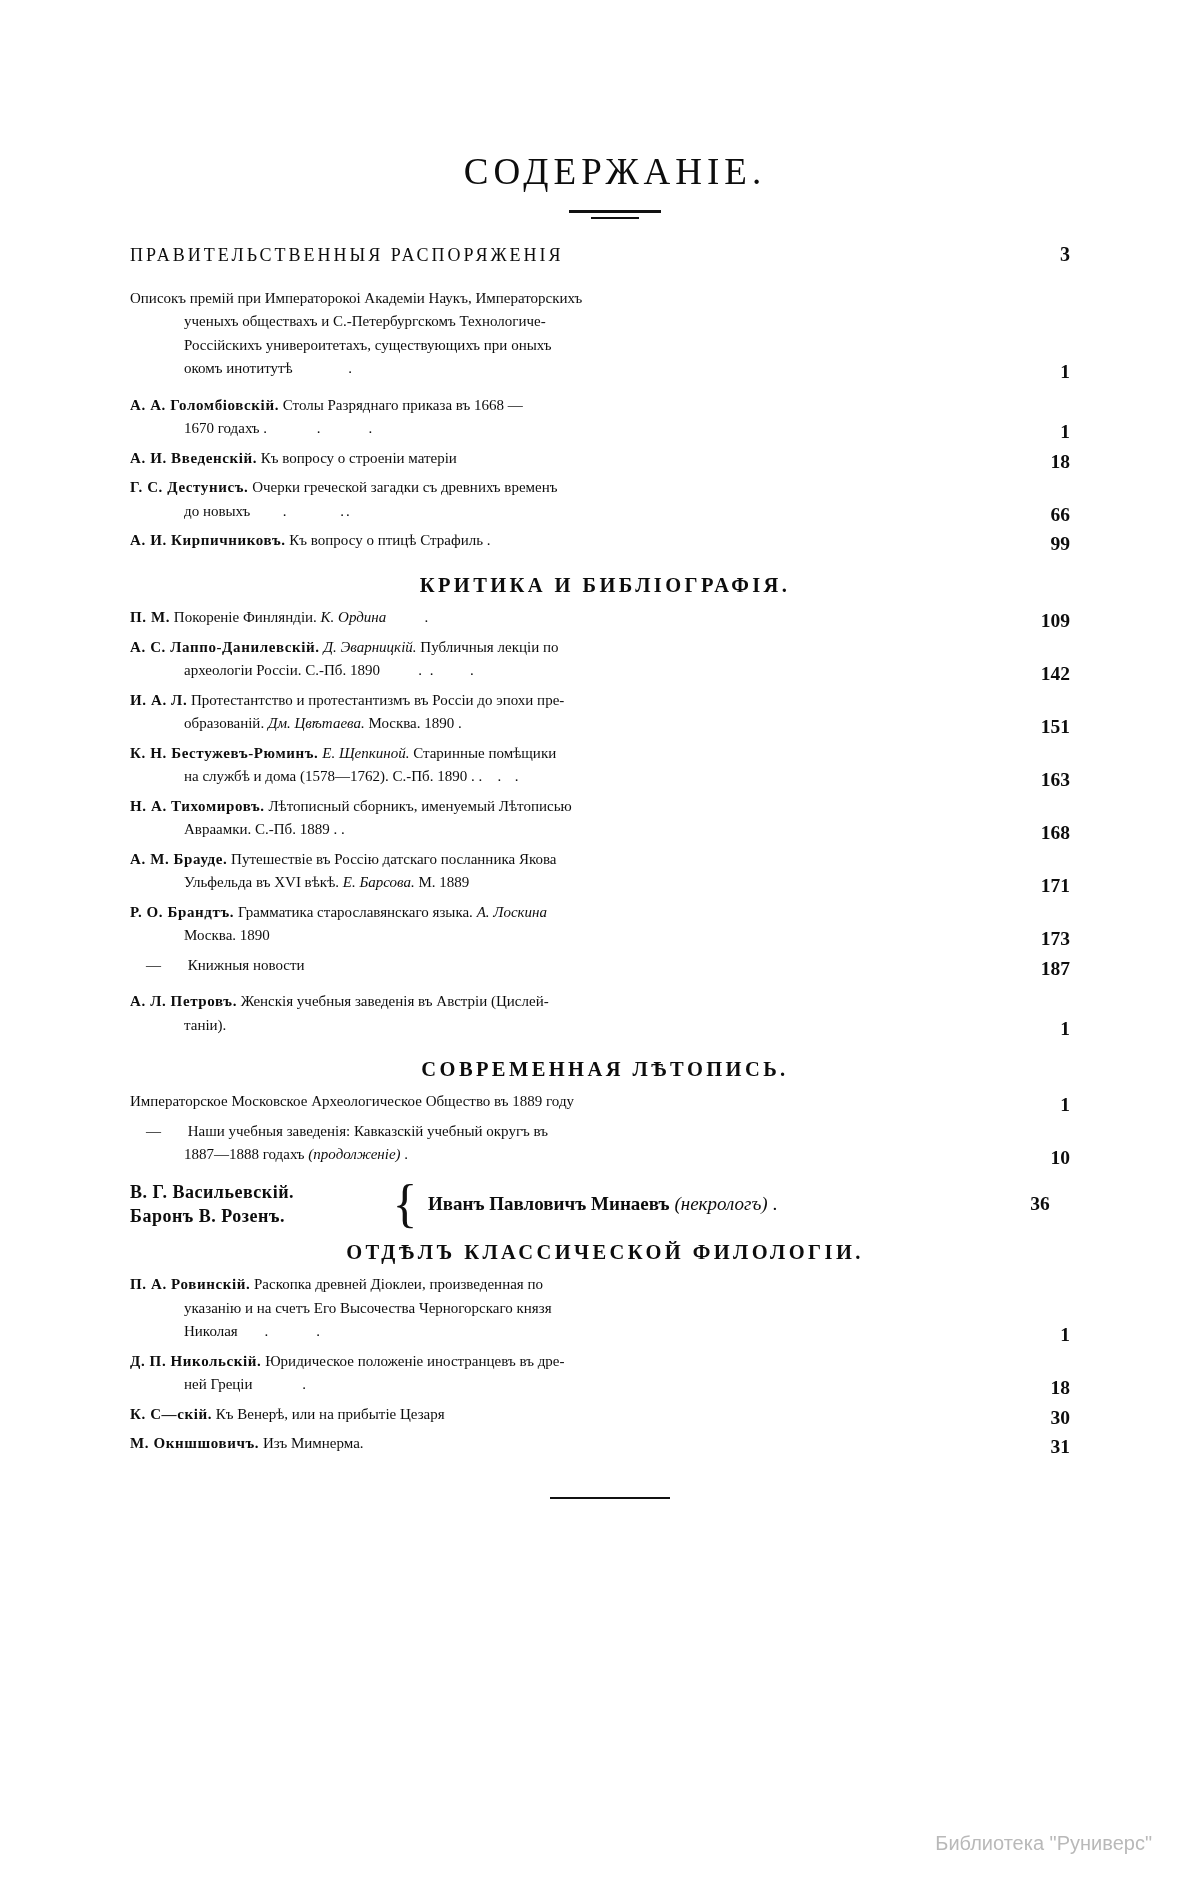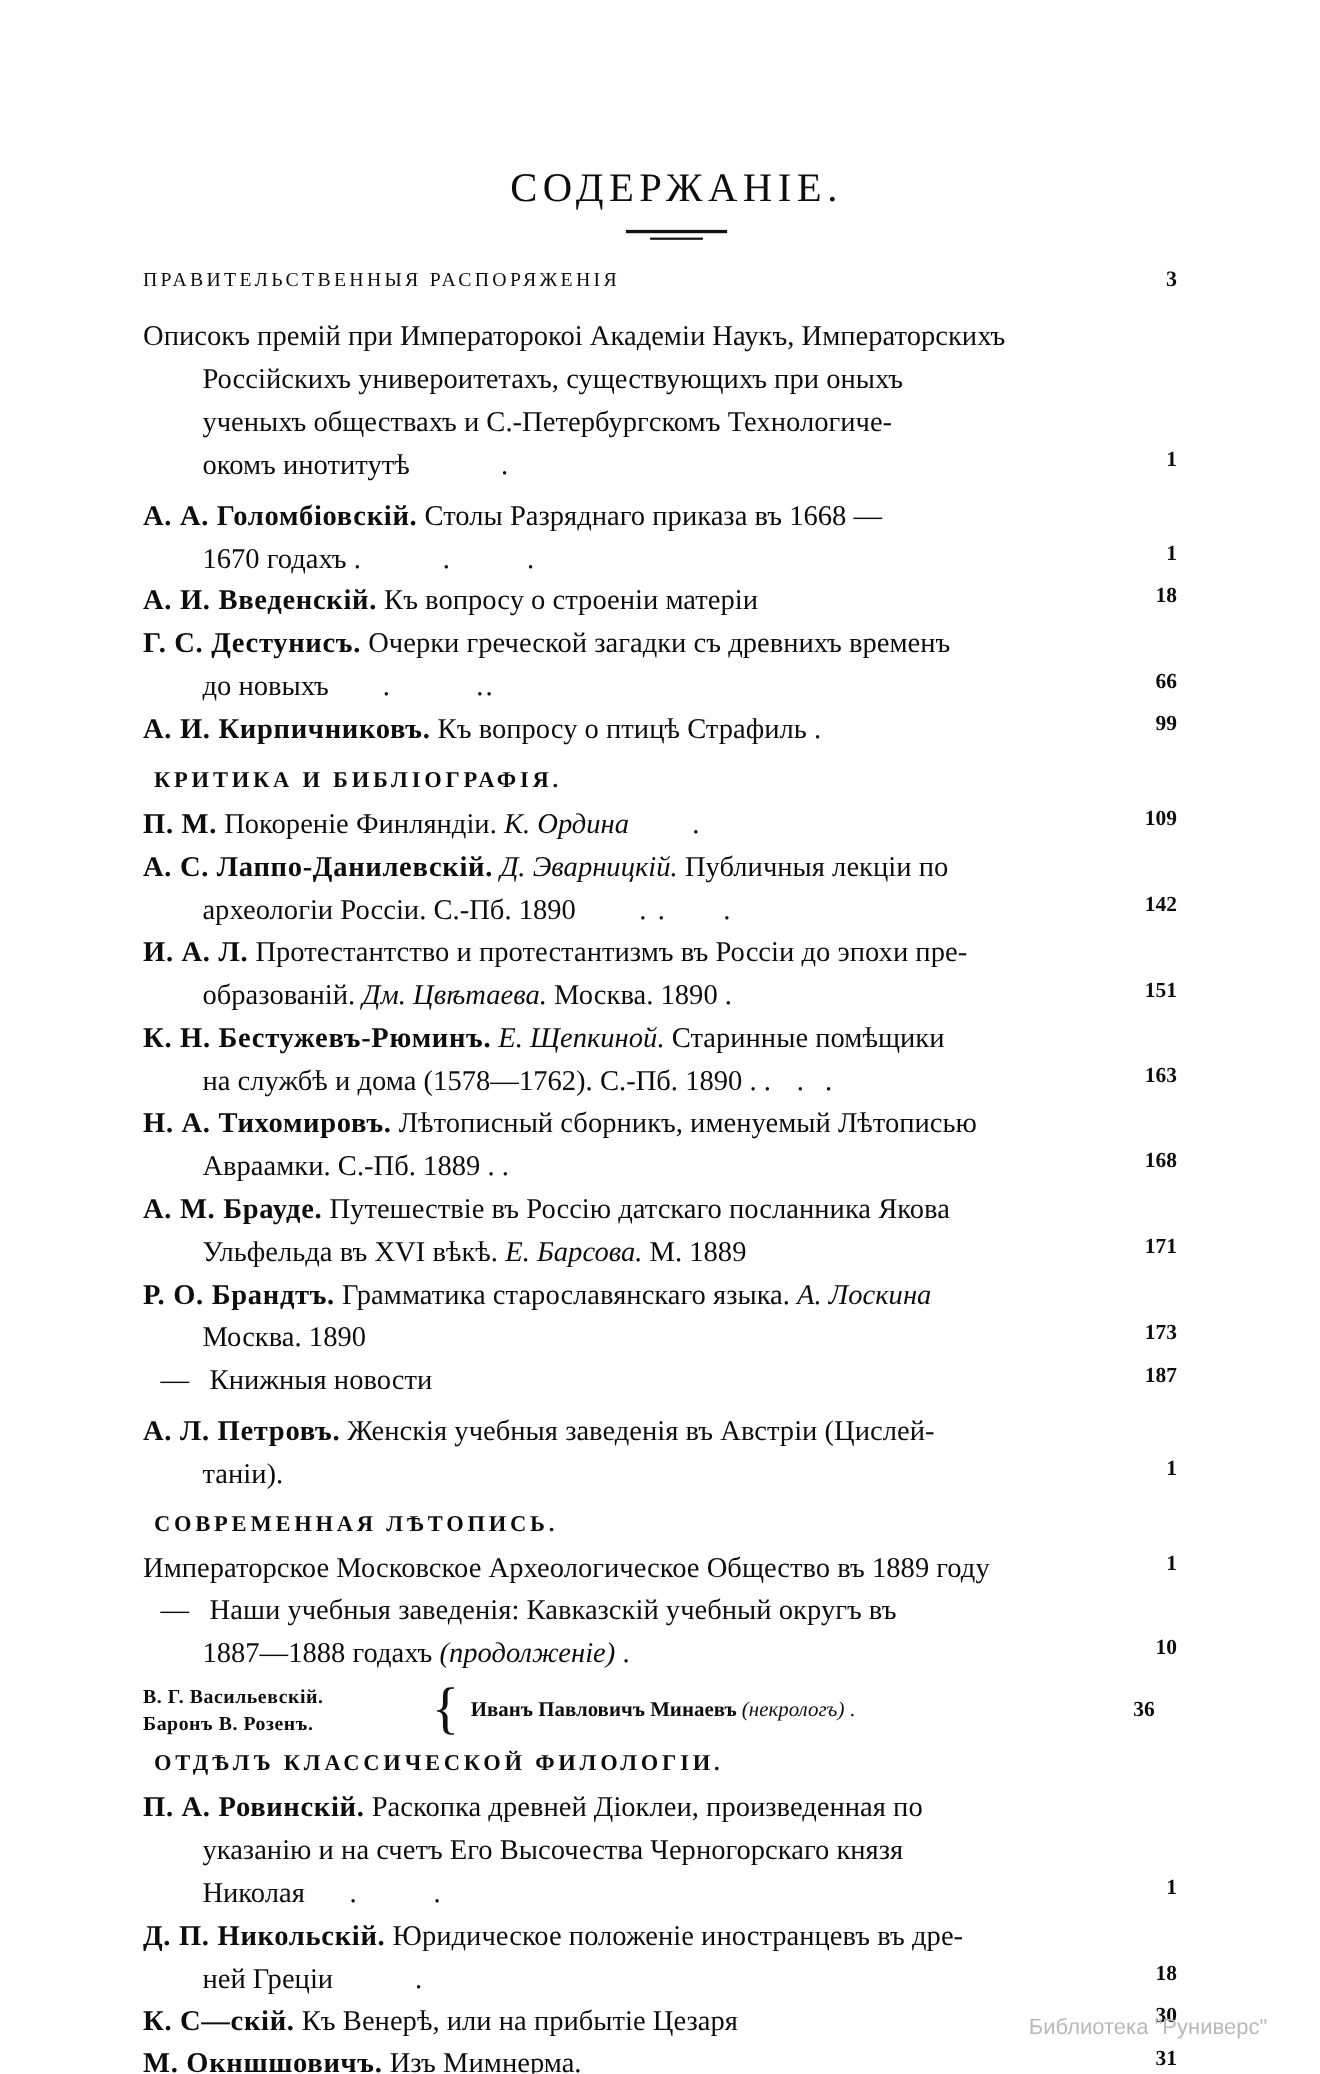--- a/index.html
+++ b/index.html
@@ -61,21 +61,21 @@
 
   
   .row {
     display: flex;
     align-items: flex-start;
     width: 100%;
     margin-bottom: 2px;
   }
   .row .txt {
     flex: 1 1 auto;
-    font-size: 26px;
+    font-size: 15px;
     line-height: 1.42;
     padding-right: 14px;
   }
   .row .pg {
     flex: 0 0 60px;
     text-align: right;
     font-size: 19.5px;
     font-weight: 700;
     line-height: 1.42;
   }
@@ -93,20 +93,21 @@
   }
   .ital {
     font-style: italic;
   }
 
   
   .dots { letter-spacing: 2px; }
 
   
   .section {
+    text-align: center;
     font-weight: 700;
     font-size: 20.5px;
     letter-spacing: 3.4px;
     margin: 16px 0 10px 0;
     padding-left: 10px;
   }
   .section.tight { margin-top: 13px; }
 
   
   .tophead {
@@ -207,25 +208,25 @@
     <div class="tophead">
       <div class="txt spaced">ПРАВИТЕЛЬСТВЕННЫЯ РАСПОРЯЖЕНІЯ</div>
       <div class="pg">3</div>
     </div>
 
     <div class="row">
       <div class="txt desc">Описокъ премій при Императорокоі Академіи Наукъ, Императорскихъ</div>
       <div class="pg"></div>
     </div>
     <div class="row">
+      <div class="txt desc indent">ученыхъ обществахъ и С.-Петербургскомъ Технологиче-</div>
+      <div class="pg"></div>
+    </div>
+    <div class="row">
       <div class="txt desc indent">Россійскихъ универоитетахъ, существующихъ при оныхъ</div>
-      <div class="pg"></div>
-    </div>
-    <div class="row">
-      <div class="txt desc indent">ученыхъ обществахъ и С.-Петербургскомъ Технологиче-</div>
       <div class="pg"></div>
     </div>
     <div class="row rowpad">
       <div class="txt desc indent">
         <span>окомъ инотитутѣ</span>
         <span class="dots">&nbsp;&nbsp;&nbsp;&nbsp;&nbsp;&nbsp;&nbsp;&nbsp;&nbsp;.</span>
       </div>
       <div class="pg">1</div>
     </div>
 

